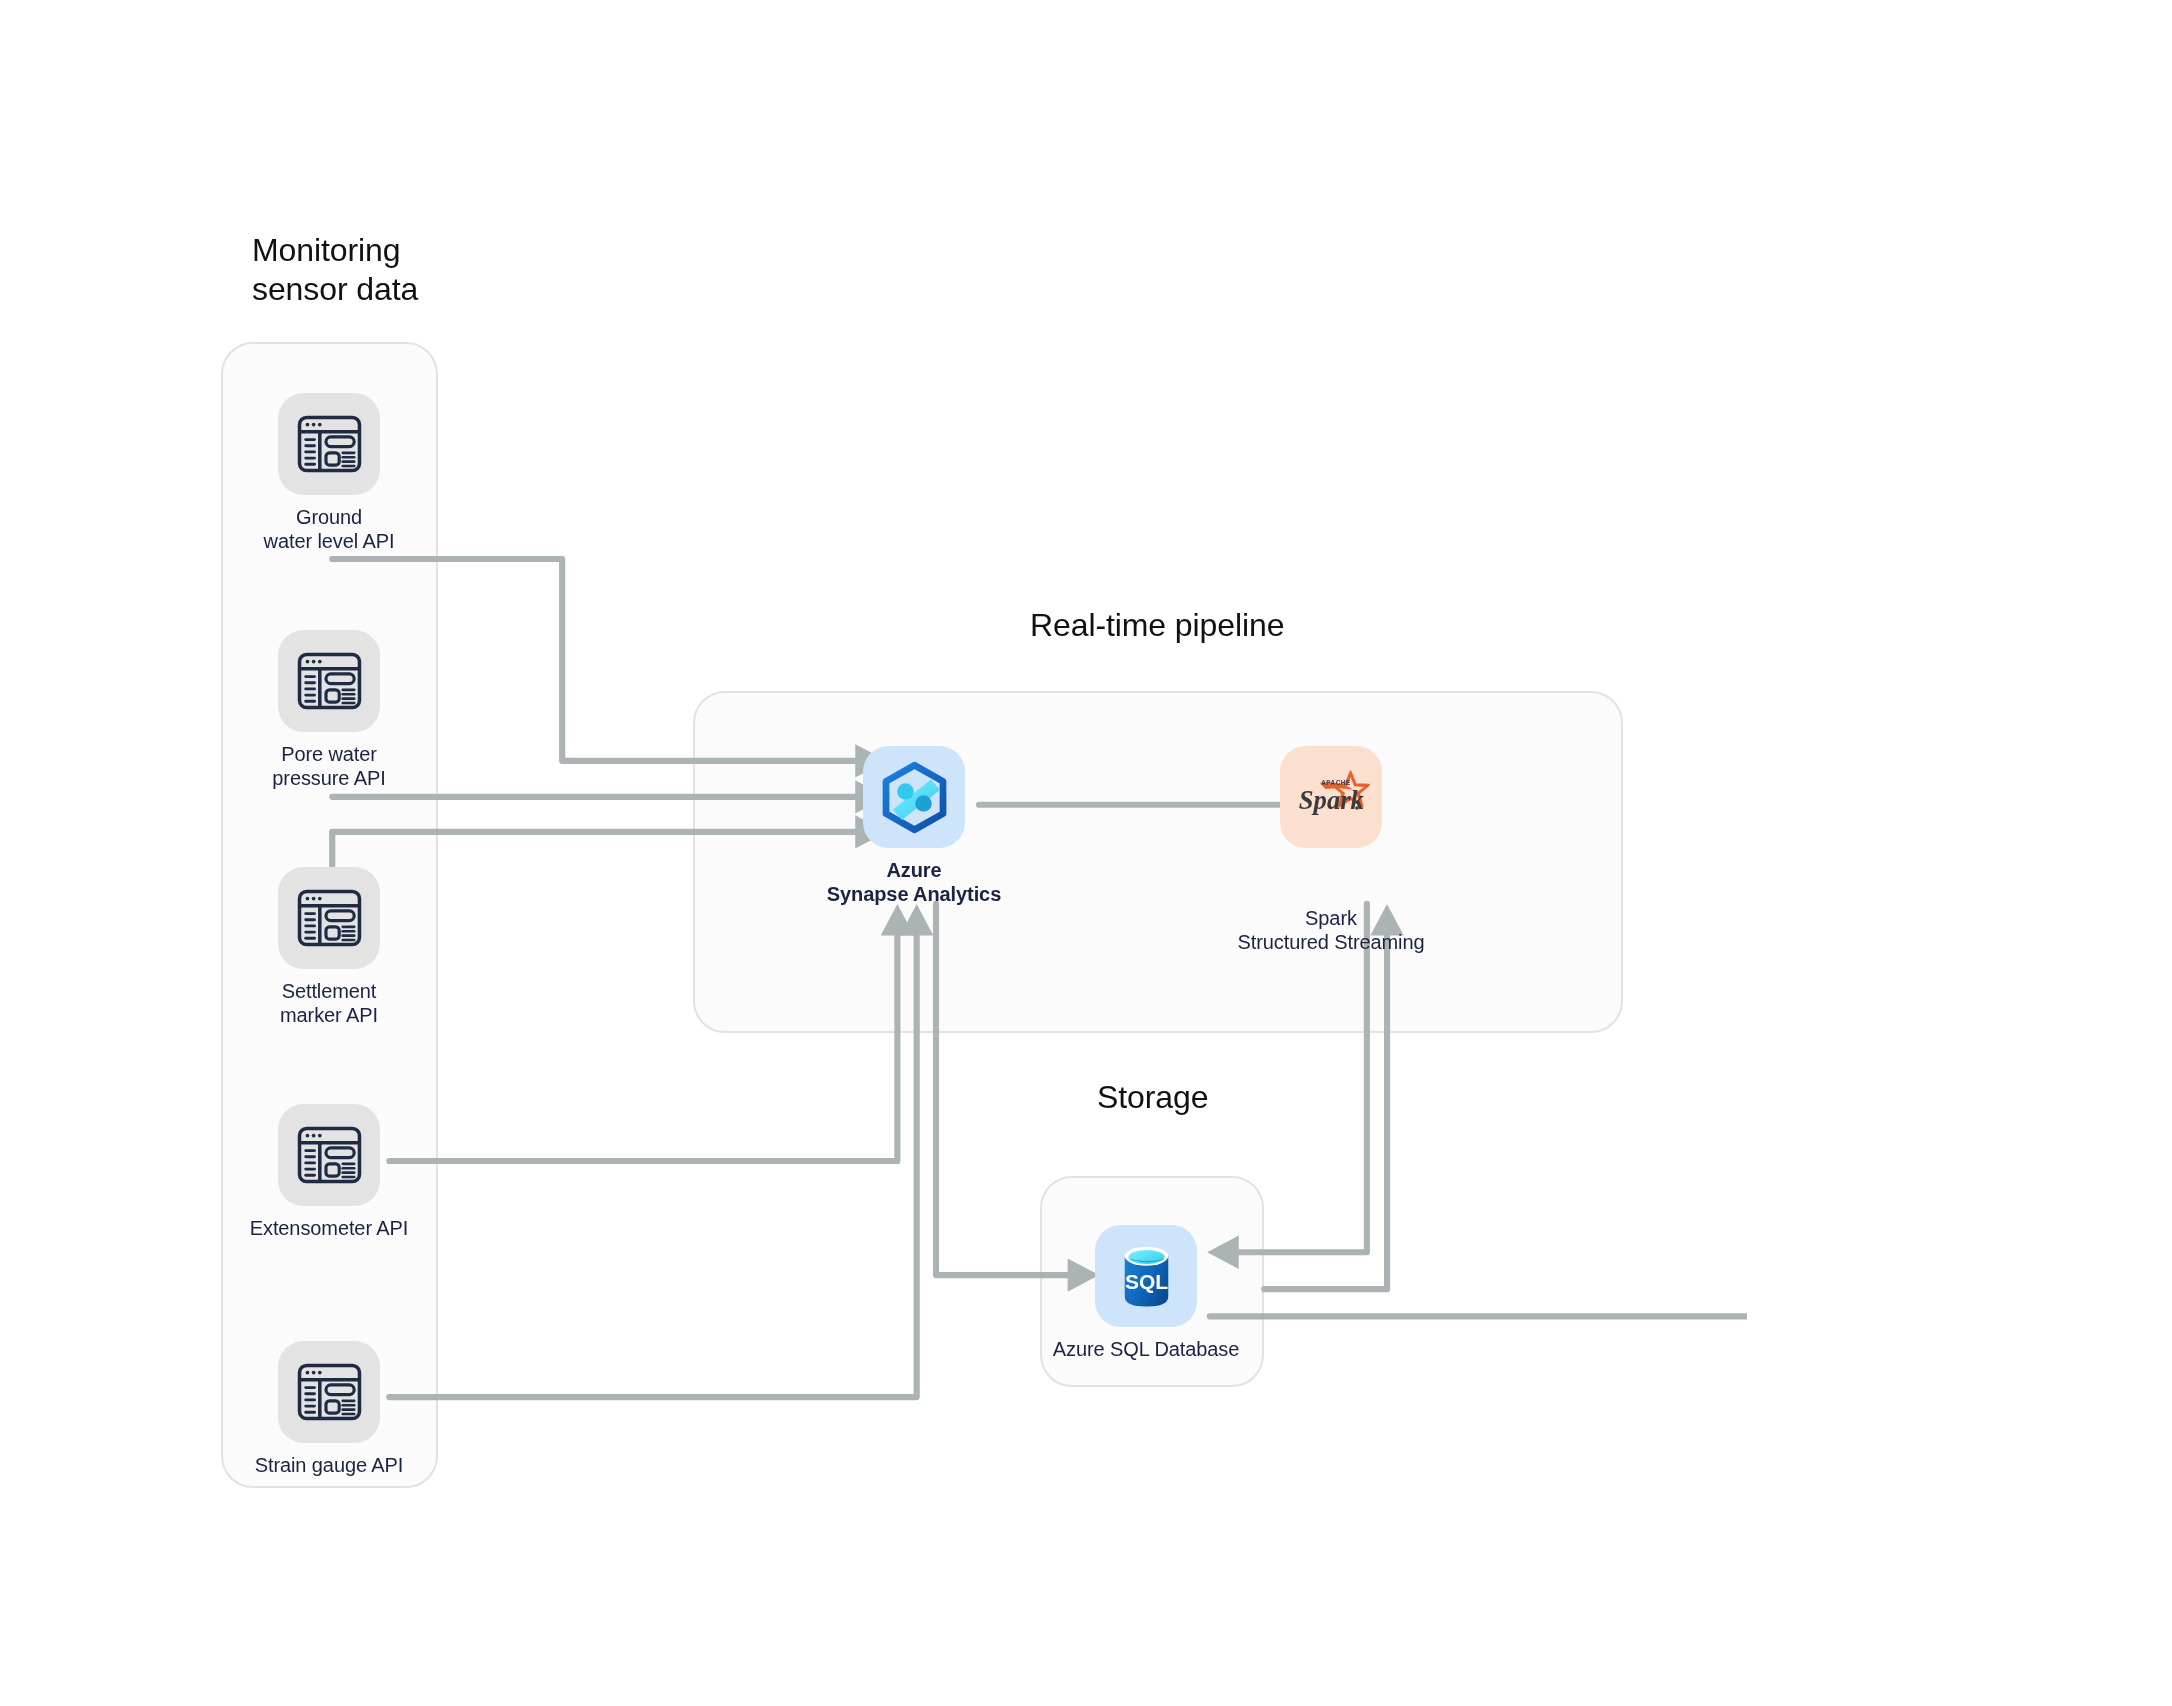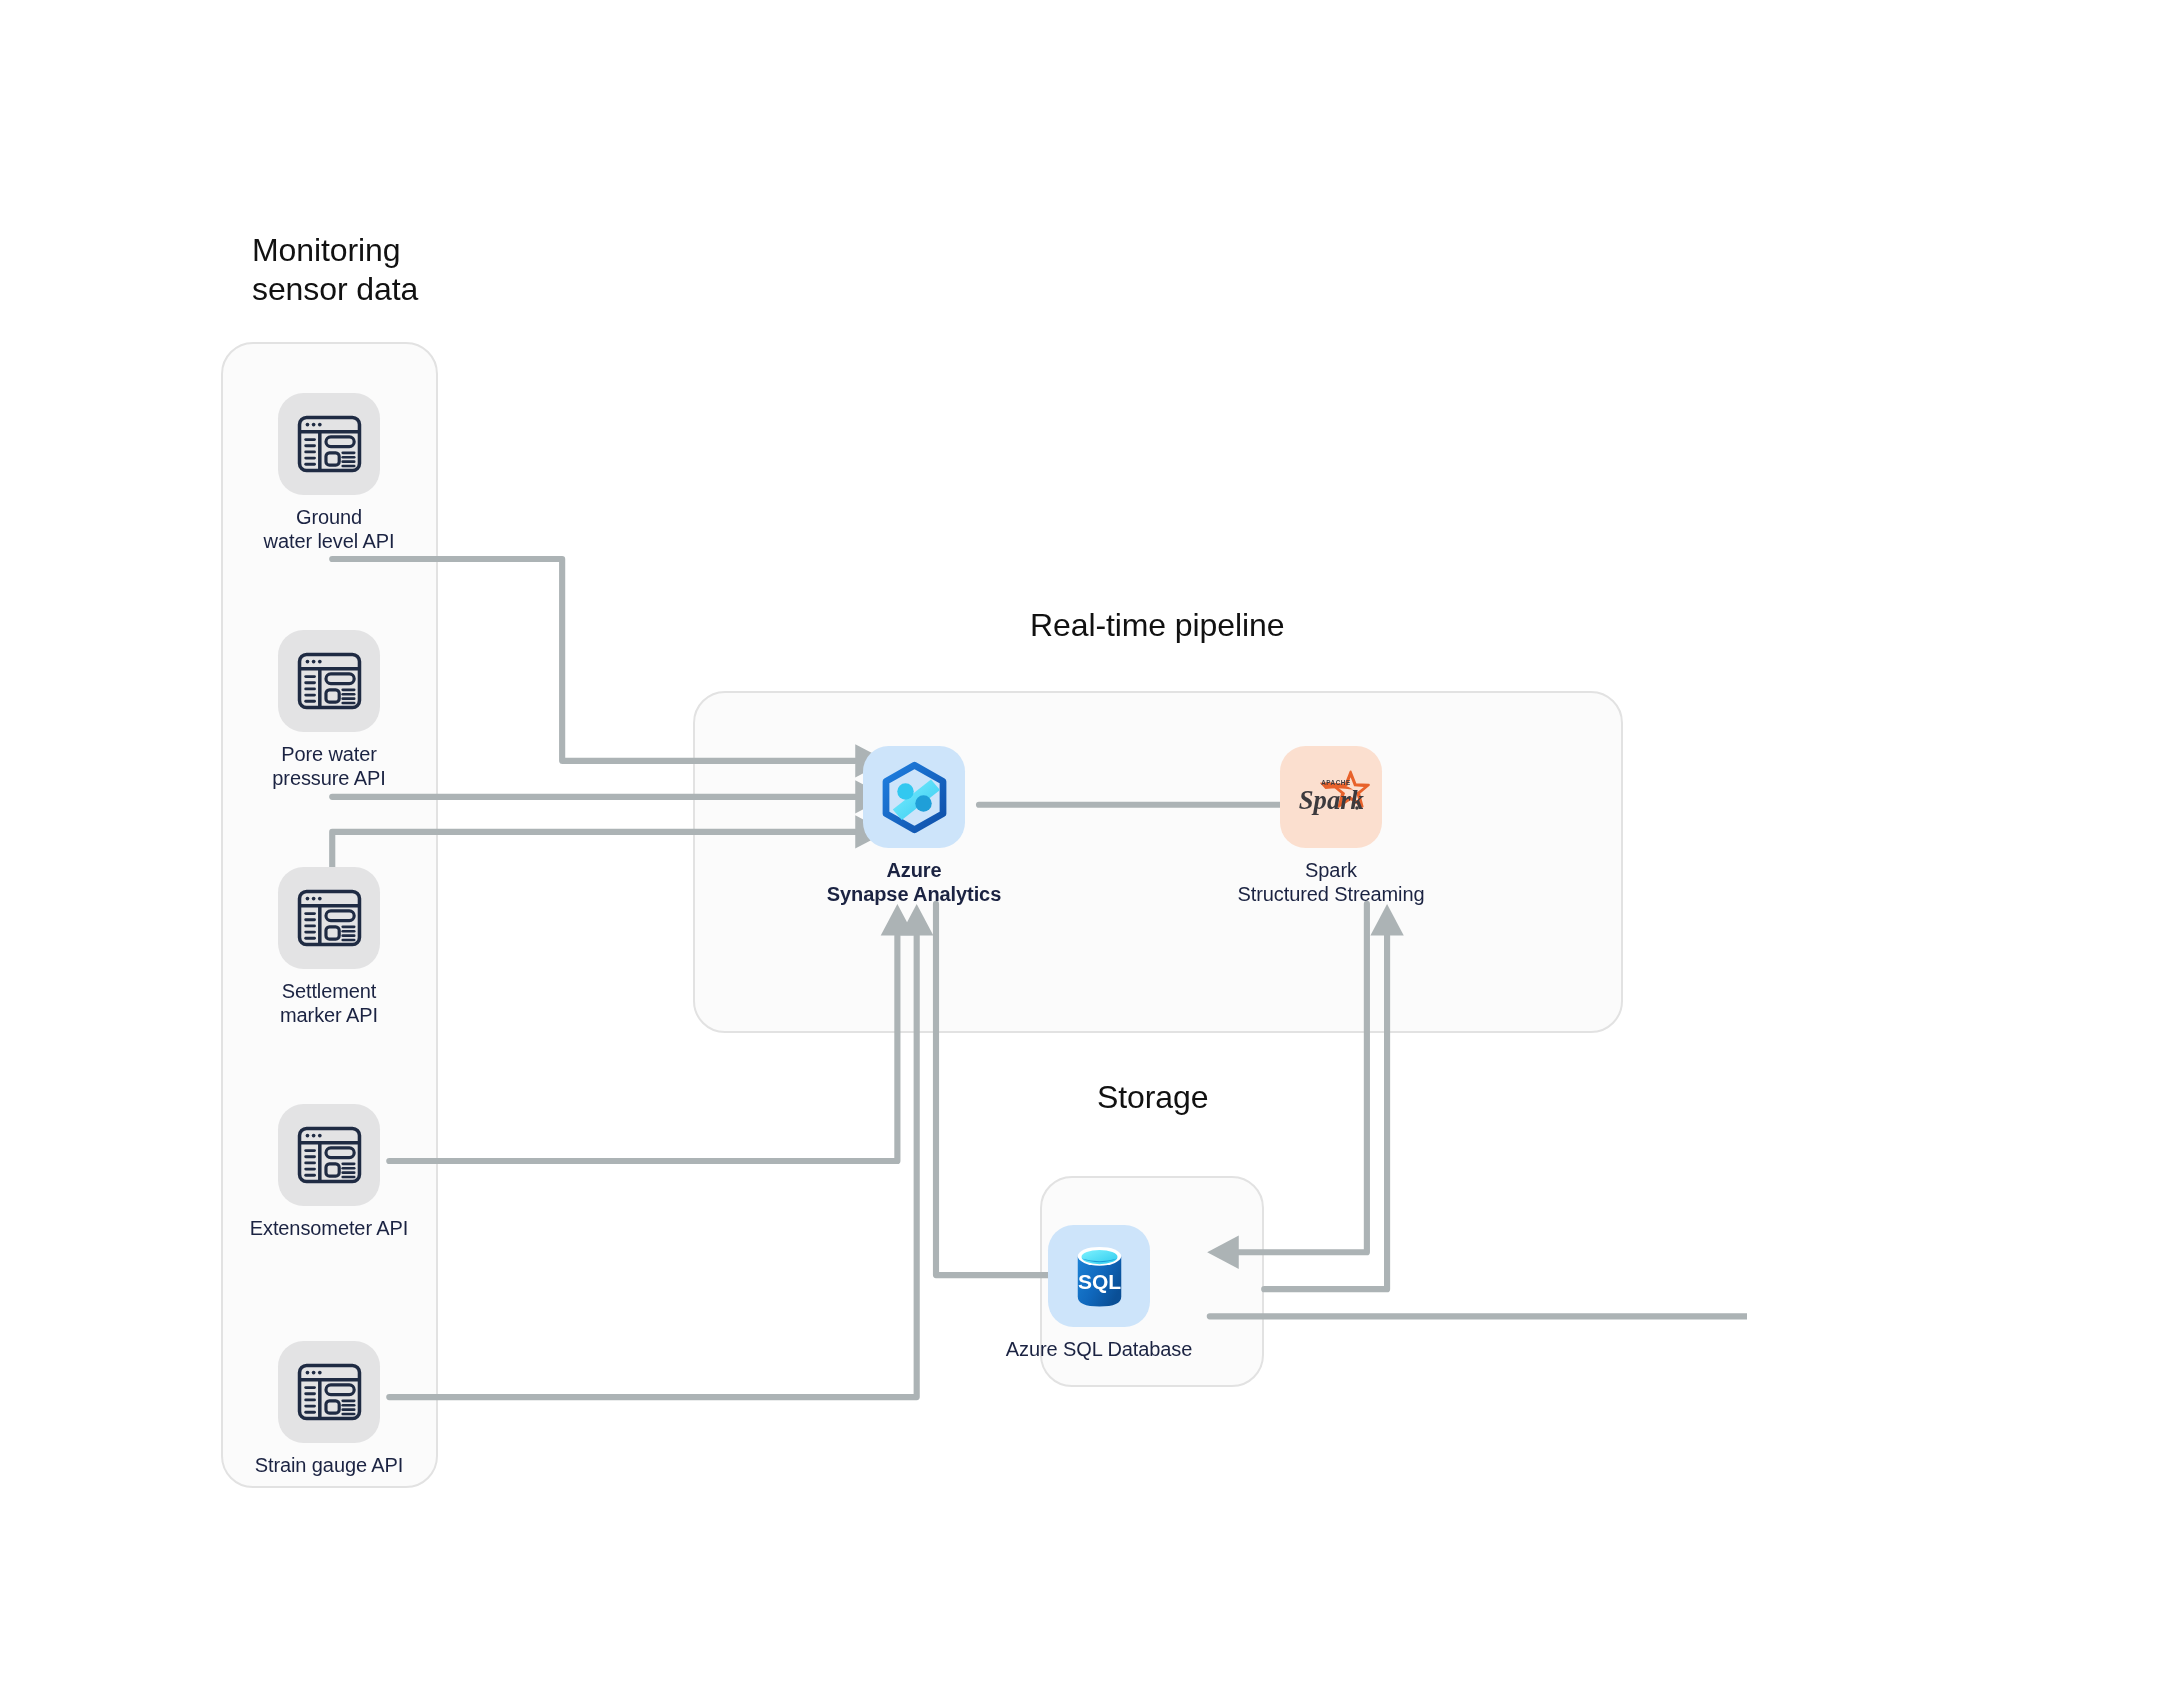--- a/index.html
+++ b/index.html
@@ -305,40 +305,40 @@
         <polygon points="50,7 88,28.5 88,71.5 50,93 12,71.5 12,28.5" fill="none" stroke="url(#synHexG)" stroke-width="9" stroke-linejoin="round"></polygon>
         <path d="M 72 26 L 84 40 L 33 80 L 21 66 Z" fill="url(#synBandG)"></path>
         <circle cx="38" cy="42" r="11" fill="#32c8f0"></circle>
         <circle cx="62" cy="58" r="11" fill="#1f9fd8"></circle>
       </svg>
     </div>
     <div class="node-label">Azure
 Synapse Analytics</div>
   </div>
 
-  <div class="node" style="left:1217px; top:746px;">
+  <div class="node" style="left:1217px; top:746px;gap:48px;">
     <div class="node-tile tile-peach">
       <svg width="84" height="63" viewBox="0 0 120 90" aria-hidden="true">
 
         <path d="M 88 8 L 95 26 L 114 27 L 100 39 L 105 58 L 88 47 L 71 58 L 76 39 L 62 27 L 81 26 Z" fill="#e8622b" stroke="#e8622b" stroke-width="3" stroke-linejoin="round"></path>
         <path d="M 88 16 L 93 29 L 107 30 L 96 38.5 L 100 51 L 88 43.5 L 76 51 L 80 38.5 L 69 30 L 83 29 Z" fill="#fbdfcf"></path>
 
         <path d="M 44 24 Q 70 20 92 34 Q 72 30 52 33 Z" fill="#e8622b"></path>
 
         <text x="46" y="27" font-family="'Liberation Sans',sans-serif" font-size="9" font-weight="bold" letter-spacing="0.8" fill="#3c3a3e">APACHE</text>
 
         <text x="14" y="62" font-family="'Liberation Serif',serif" font-size="38" font-weight="bold" font-style="italic" fill="#3c3a3e">Spark</text>
         <circle cx="97" cy="60" r="2.4" fill="#3c3a3e"></circle>
       </svg>
     </div>
     <div class="node-label">Spark
 Structured Streaming</div>
   </div>
 
-  <div class="node" style="left:985px; top:1225px;">
+  <div class="node" style="left:1032px; top:1225px;">
     <div class="node-tile tile-blue">
       <svg width="75" height="75" viewBox="0 0 100 100" aria-hidden="true">
         <defs>
           <linearGradient id="sqlBodyG" x1="0" y1="0" x2="1" y2="0.6">
             <stop offset="0%" stop-color="#1b82d6"></stop>
             <stop offset="55%" stop-color="#1068bd"></stop>
             <stop offset="100%" stop-color="#0a4f96"></stop>
           </linearGradient>
           <linearGradient id="sqlTopG" x1="0" y1="0" x2="1" y2="1">
             <stop offset="0%" stop-color="#7ef2ff"></stop>

